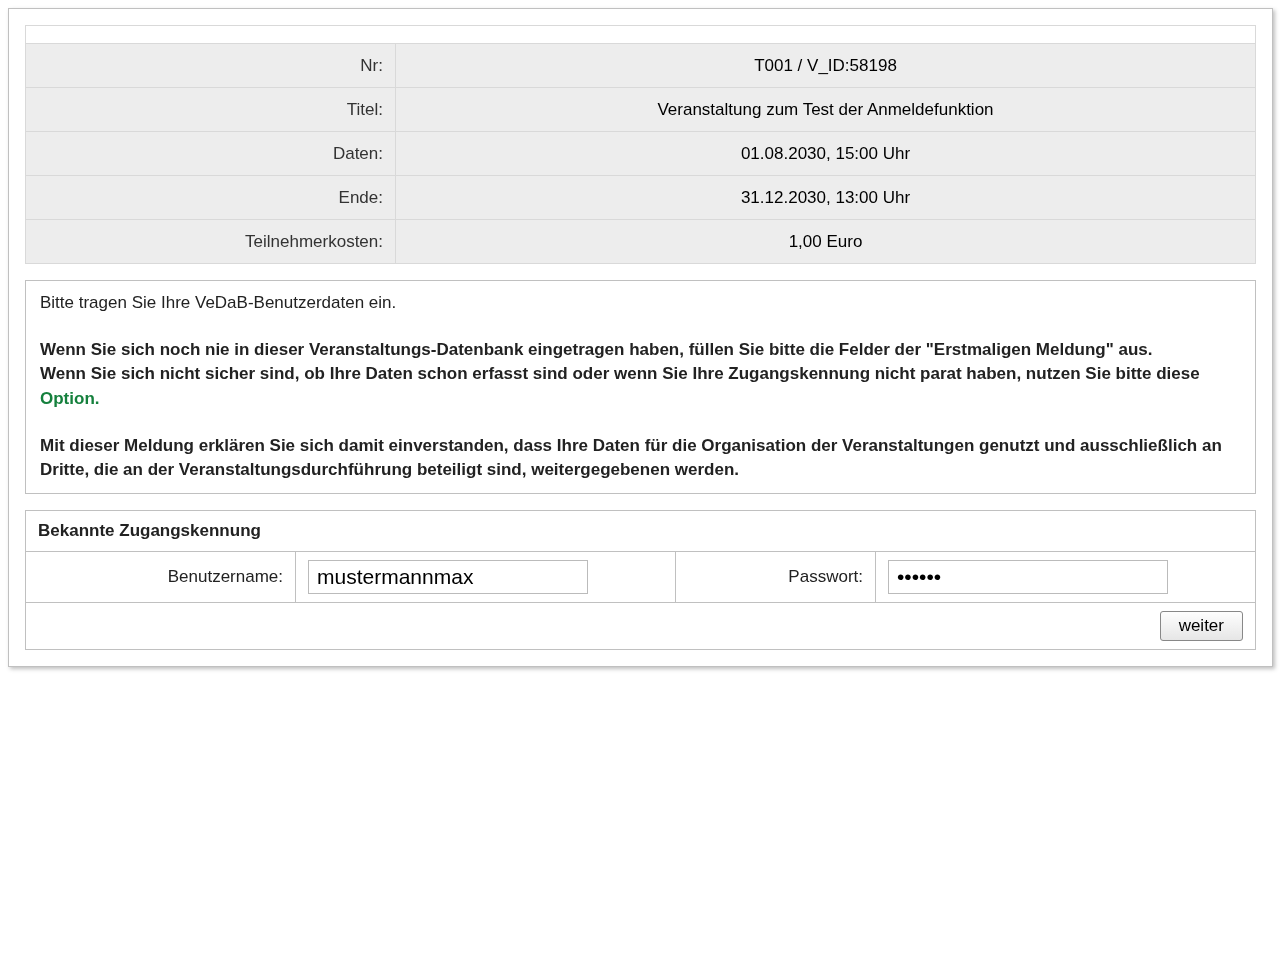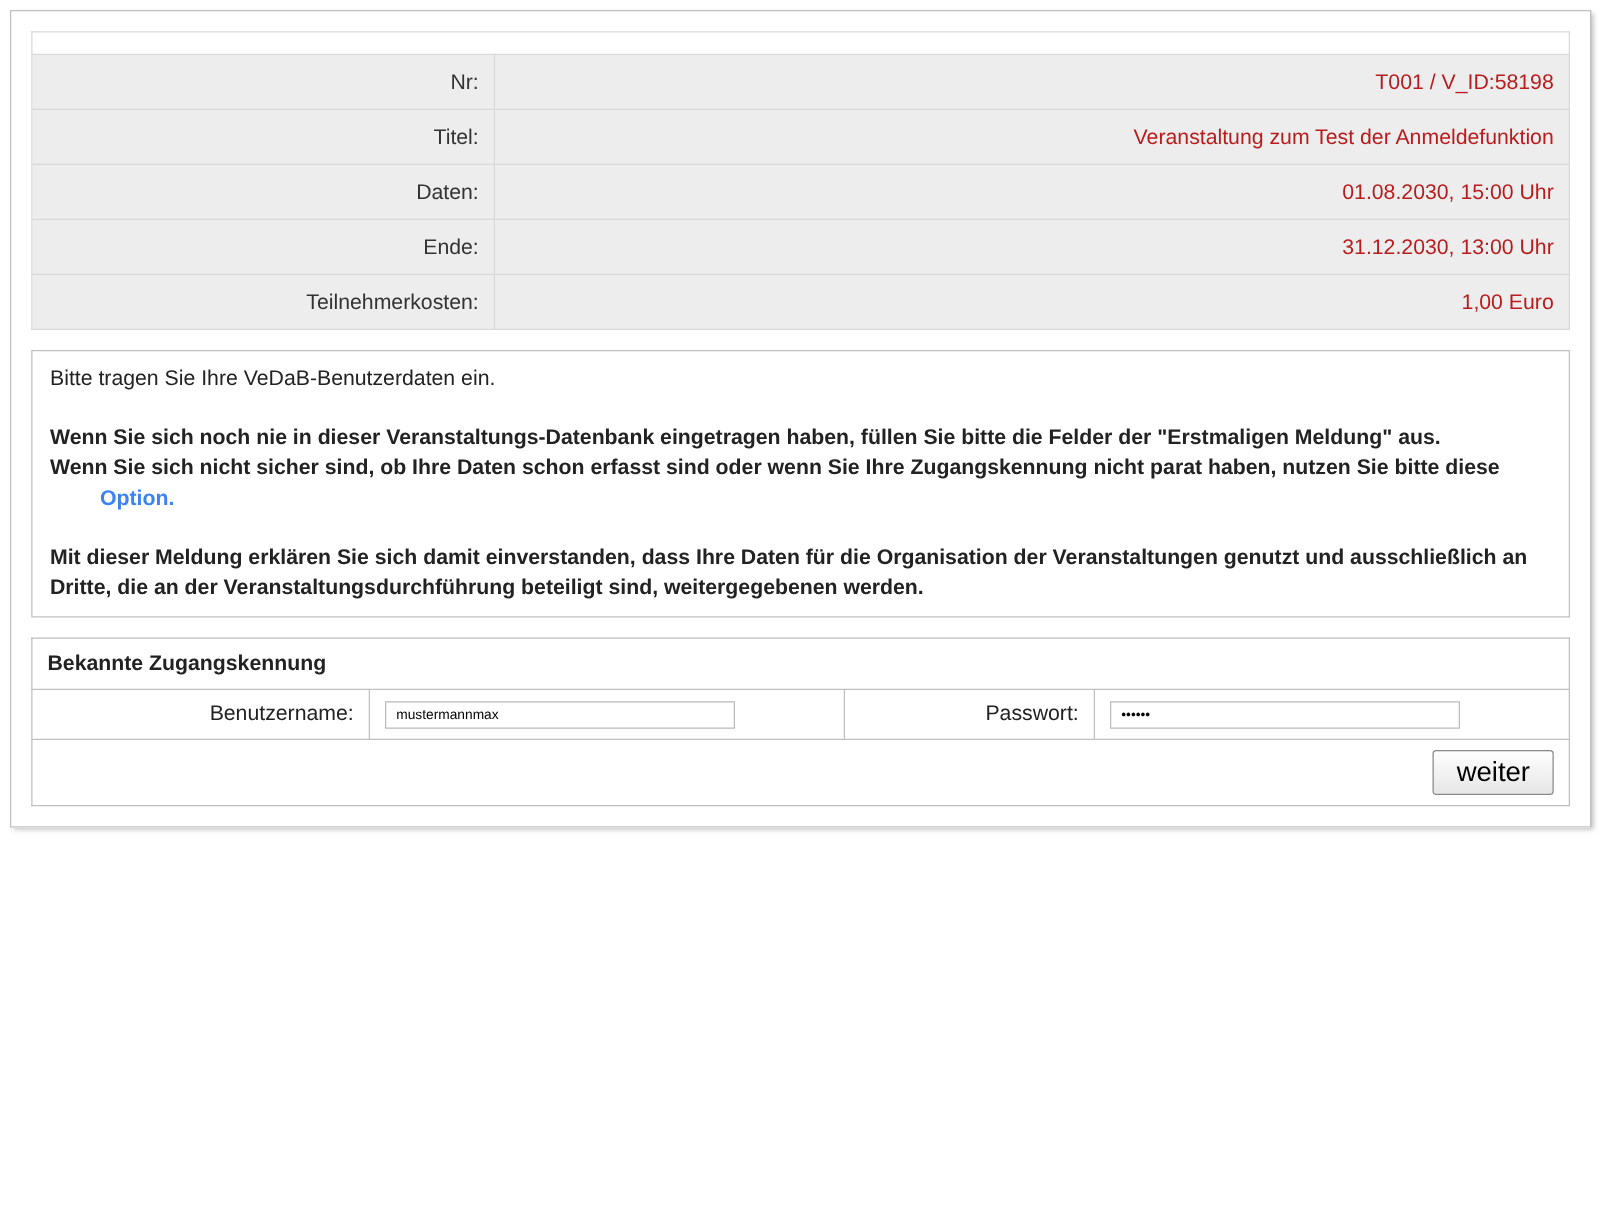--- a/index.html
+++ b/index.html
@@ -28,22 +28,22 @@
     padding: 8px 12px;
     vertical-align: middle;
     height: 44px;
   }
   table.details td.label {
     width: 370px;
     text-align: right;
     color: #333;
   }
   table.details td.value {
-    text-align: right;
-    color: #b91c1c;
+    text-align: center;
+    color: #000000;
   }
   table.details tr.header td {
     background: #fff;
     height: 18px;
     padding: 0;
   }
   .info-box {
     margin-top: 16px;
     border: 1px solid #c0c0c0;
     padding: 10px 14px;
@@ -53,24 +53,23 @@
     font-weight: normal;
     margin-bottom: 22px;
   }
   .info-box .bold-block {
     font-weight: bold;
   }
   .info-box .sep {
     height: 22px;
   }
   .info-box a.option-link {
-    color: #3b82f6;
+    color: #15803d;
     text-decoration: none;
     font-weight: bold;
-    margin-left: 40px;
   }
   table.login {
     width: 100%;
     border-collapse: collapse;
     border: 1px solid #c0c0c0;
     margin-top: 16px;
   }
   table.login td {
     border: 1px solid #c0c0c0;
     padding: 8px 12px;
@@ -82,32 +81,32 @@
   }
   table.login td.lbl {
     text-align: right;
     width: 270px;
   }
   table.login td.inp {
     text-align: left;
   }
   input[type=text], input[type=password] {
     font-family: inherit;
-    font-size: 11px;
+    font-size: 21px;
     padding: 4px 8px;
     border: 1px solid #bbb;
     width: 280px;
   }
   .btn-row {
     text-align: right;
     padding: 8px 12px;
   }
   button.weiter {
     font-family: inherit;
-    font-size: 22px;
+    font-size: 17px;
     padding: 4px 18px;
     border: 1px solid #888;
     border-radius: 3px;
     background: linear-gradient(#fefefe, #e6e6e6);
     cursor: pointer;
   }
 </style>
 </head>
 <body>
 

